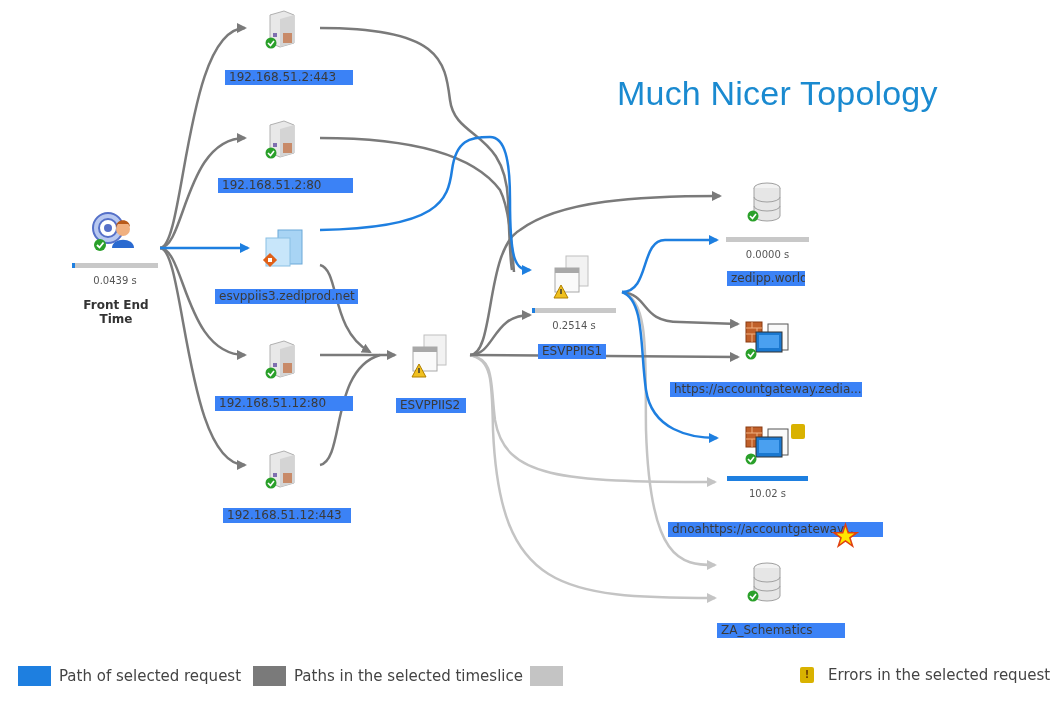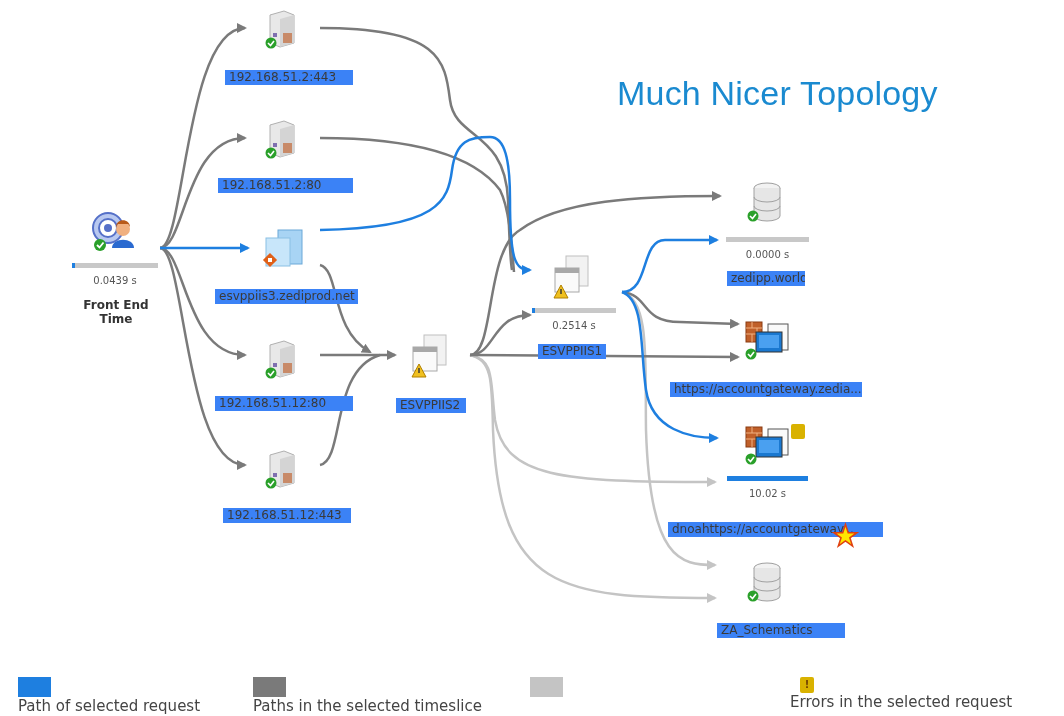--- a/index.html
+++ b/index.html
@@ -6,21 +6,21 @@
   body { width:1064px; height:716px; position:relative; overflow:hidden; font-family:"DejaVu Sans", sans-serif; }
   #canvas { position:absolute; left:0; top:0; width:1064px; height:716px; }
   .title { position:absolute; left:617px; top:74px; font-family:"Liberation Sans", sans-serif; font-size:34px; color:#1a8ad0; letter-spacing:0.2px; }
   .node { position:absolute; }
   .lbl { position:absolute; background:#3b82f6; color:#3a3a3a; font-family:"DejaVu Sans", sans-serif; font-size:12px; line-height:15px; height:15px; white-space:nowrap; overflow:hidden; padding:0 4px; }
   .time { position:absolute; font-family:"DejaVu Sans", sans-serif; font-size:10px; color:#555; text-align:center; }
   .bar { position:absolute; height:5px; background:#c8c8c8; }
   .bar .fill { position:absolute; left:0; top:0; height:5px; background:#1e7fe0; }
   .plain-label { position:absolute; font-family:"DejaVu Sans", sans-serif; font-size:12px; color:#333;font-weight:bold; }
   .legend { position:absolute; top:666px; left:0; width:1064px; height:26px; }
-  .leg-item { position:absolute; top:11px; display:flex; align-items:flex-start;flex-direction:column; }
+  .leg-item { position:absolute; top:0; display:flex; align-items:center; }
   .swatch { width:33px; height:20px; margin-right:8px; }
   .leg-text { font-family:"DejaVu Sans", sans-serif; font-size:15px; color:#444; }
   .err-badge { width:14px; height:16px; background:#d9b200; border-radius:2px; position:relative; margin-right:14px; margin-left:10px; }
   .err-badge::after { content:"!"; position:absolute; left:0; top:0; width:14px; text-align:center; font-size:11px; font-weight:bold; color:#7a4b00; line-height:16px; }
   .star { position:absolute; left:832px; top:521px; font-size:30px; line-height:30px; color:#ffe600; -webkit-text-stroke:1.5px #e04010; }
 </style>
 </head>
 <body>
 
 <svg id="canvas" viewBox="0 0 1064 716" xmlns="http://www.w3.org/2000/svg">

